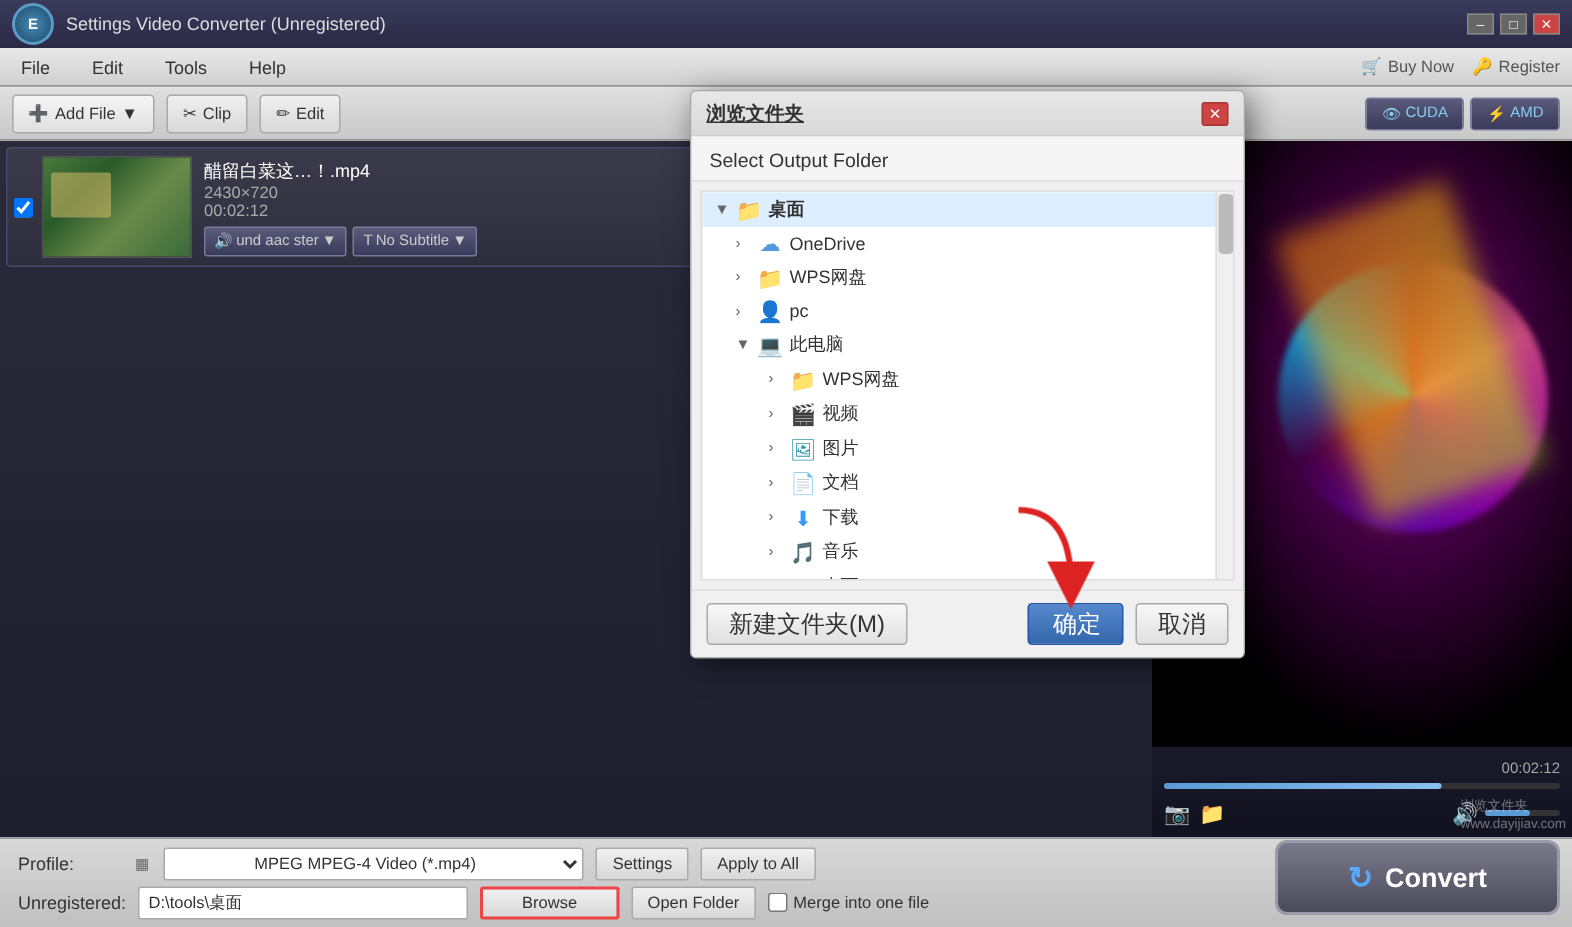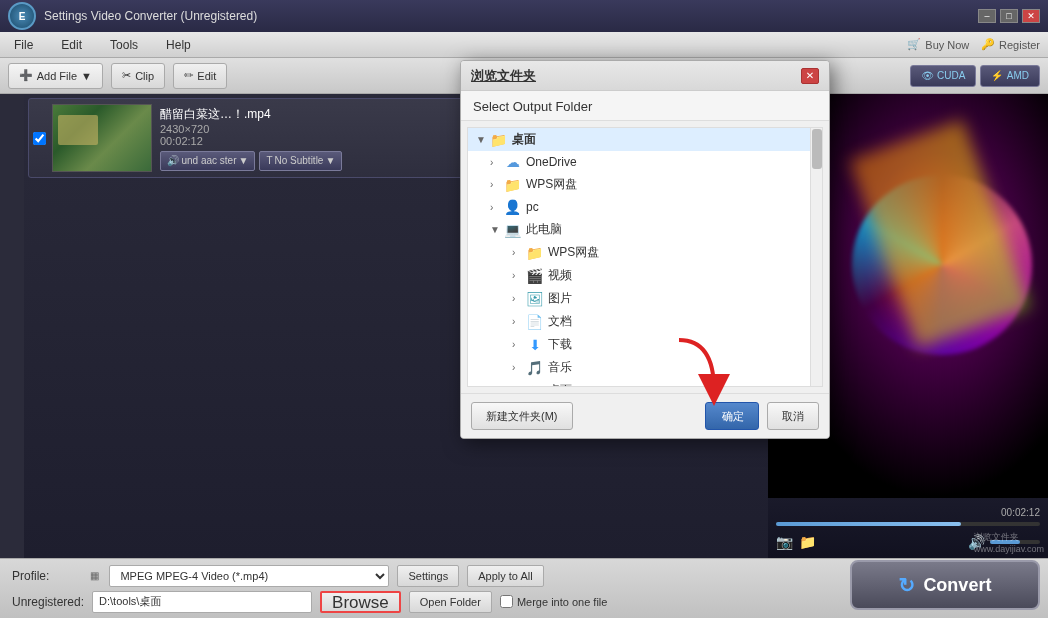--- a/index.html
+++ b/index.html
@@ -141,21 +141,20 @@
       cursor: pointer;
       display: flex;
       align-items: center;
       gap: 3px;
     }
 
     
     .main-content {
       display: flex;
       height: calc(618px - 32px - 26px - 36px - 60px);
-      margin-left: 24px;
     }
 
     
     .file-list {
       flex: 1;
       background: linear-gradient(to bottom, #2a2a3a, #1e1e2e);
       overflow-y: auto;
       padding: 4px;
     }
 
@@ -340,20 +339,21 @@
     }
     .profile-select {
       height: 22px;
       padding: 0 6px;
       background: #fff;
       border: 1px solid #aaa;
       border-radius: 2px;
       font-size: 11px;
       color: #333;
       width: 280px;
+      text-align: center;
     }
     .bottom-btn {
       height: 22px;
       padding: 0 10px;
       background: linear-gradient(to bottom, #f0f0f0, #d8d8d8);
       border: 1px solid #aaa;
       border-radius: 2px;
       color: #333;
       font-size: 11px;
       cursor: pointer;
@@ -363,26 +363,26 @@
       padding: 0 6px;
       background: #fff;
       border: 1px solid #aaa;
       border-radius: 2px;
       font-size: 11px;
       color: #333;
       width: 220px;
     }
     .browse-btn {
       height: 22px;
-      padding: 0 10px;
+      padding: 0 26px;
       background: linear-gradient(to bottom, #f0f0f0, #d8d8d8);
       border: 2px solid #e44;
       border-radius: 2px;
       color: #333;
-      font-size: 17px;
+      font-size: 11px;
       cursor: pointer;
     }
     .merge-checkbox {
       display: flex;
       align-items: center;
       gap: 4px;
       color: #333;
       font-size: 11px;
     }
 
@@ -546,21 +546,21 @@
     .dialog-footer-left {
       flex: 1;
     }
     .dialog-btn {
       height: 28px;
       padding: 0 14px;
       background: linear-gradient(to bottom, #f8f8f8, #e0e0e0);
       border: 1px solid #aaa;
       border-radius: 3px;
       color: #333;
-      font-size: 11px;
+      font-size: 16px;
       cursor: pointer;
     }
     .dialog-btn-primary {
       background: linear-gradient(to bottom, #5588cc, #3366aa);
       border-color: #2255aa;
       color: #fff;
       padding-left: 16px;
     }
 
     

